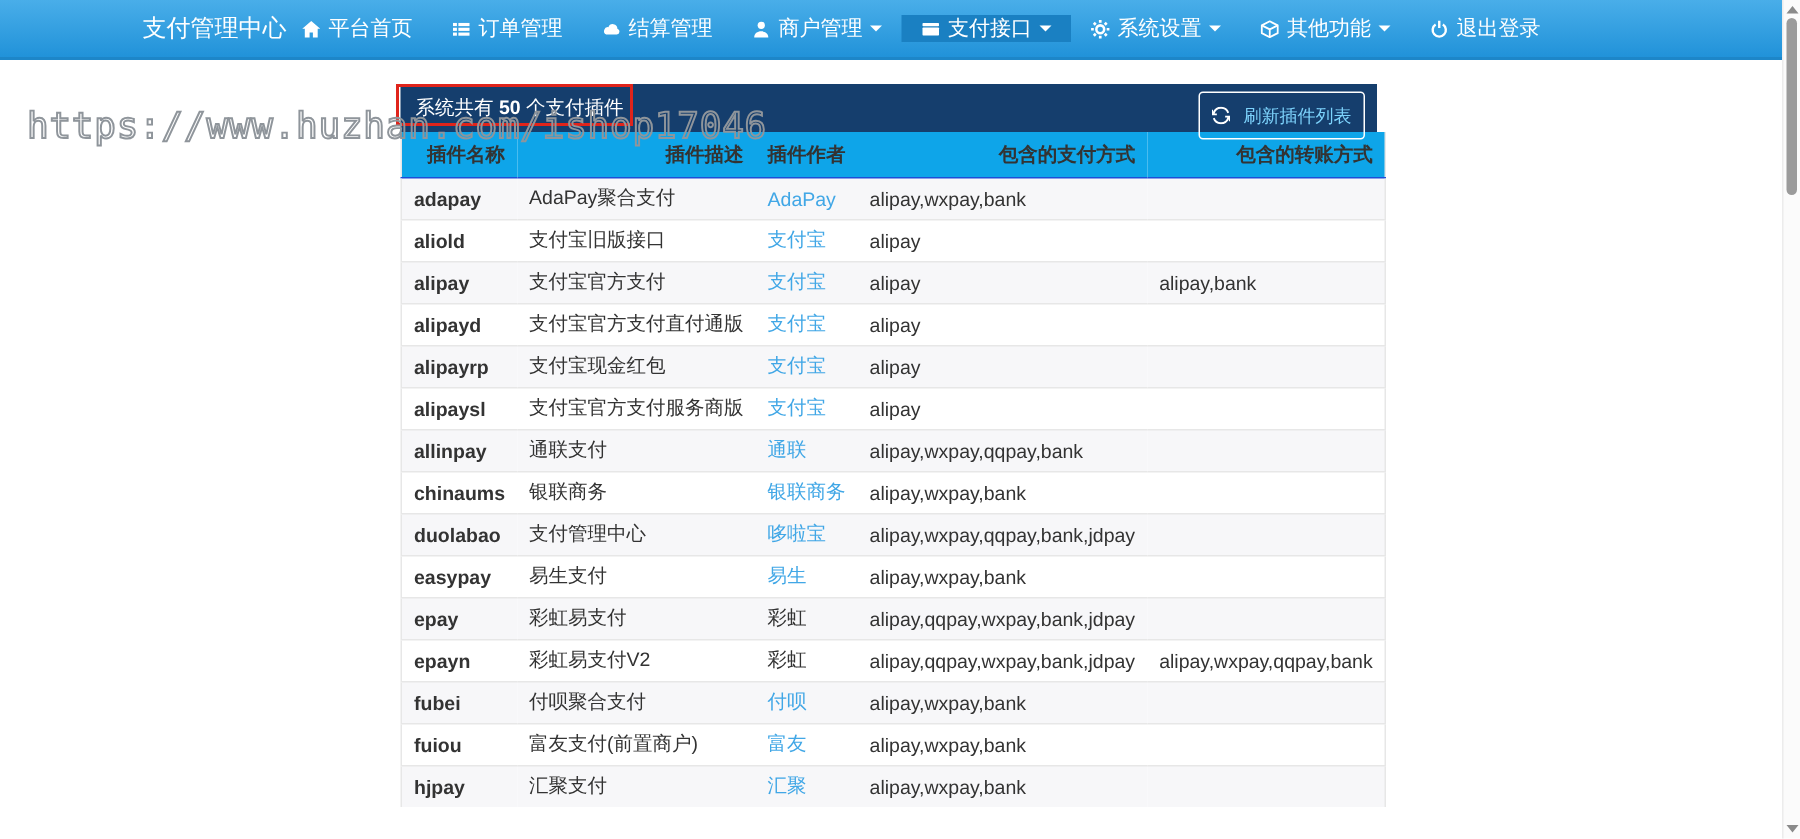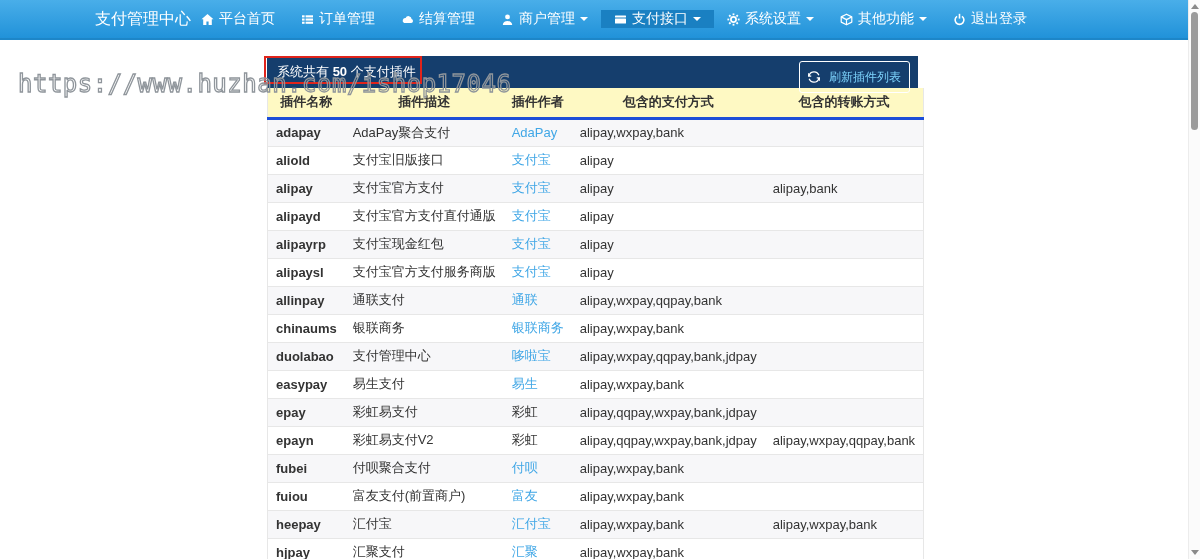--- a/index.html
+++ b/index.html
@@ -55,22 +55,22 @@
     position:absolute; right:8px; top:5px; height:32px;
     border:1px solid #fff; border-radius:3px; background:transparent;
     color:#7dd3fc; font-size:12px; display:flex; align-items:center;
     padding:0 8px; cursor:pointer; gap:4px;
     font-family:inherit;
   }
 
   
   table{ width:651px; border-collapse:collapse; font-size:13px; color:#333;
          border-left:1px solid #e7e7e7; border-right:1px solid #e7e7e7; }
-  th{ text-align:center; font-weight:bold; height:30px; padding:0 8px;
-      border-bottom:3px solid #1d4ed8; background:#fef9c3; white-space:nowrap; }
+  th{ text-align:right; font-weight:bold; height:30px; padding:0 8px;
+      border-bottom:1px solid #1d4ed8; background:#0ea5e9; white-space:nowrap; }
   td{ height:28px; padding:0 8px; white-space:nowrap; }
   tbody tr{ border-top:1px solid #e7e7e7; background:#fff;margin-top:12px; }
   tbody tr:first-child{ border-top:none; }
   tbody tr:nth-child(odd){ background:#f7f7f9; }
   td.name{ font-weight:bold; }
   a.author-link{ color:#41a7e6; text-decoration:none; cursor:pointer; }
 
   
   .scrollbar{
     position:absolute; right:0; top:0; width:12px; height:559px;
@@ -321,27 +321,20 @@
           <td></td>
         </tr>
         <tr>
           <td class="name">fuiou</td>
           <td>富友支付(前置商户)</td>
           <td><a class="author-link">富友</a></td>
           <td>alipay,wxpay,bank</td>
           <td></td>
         </tr>
         <tr>
-          <td class="name">heepay</td>
-          <td>汇付宝</td>
-          <td><a class="author-link">汇付宝</a></td>
-          <td>alipay,wxpay,bank</td>
-          <td>alipay,wxpay,bank</td>
-        </tr>
-        <tr>
           <td class="name">hjpay</td>
           <td>汇聚支付</td>
           <td><a class="author-link">汇聚</a></td>
           <td>alipay,wxpay,bank</td>
           <td></td>
         </tr>
       </tbody>
   </table>
 </div>
 

